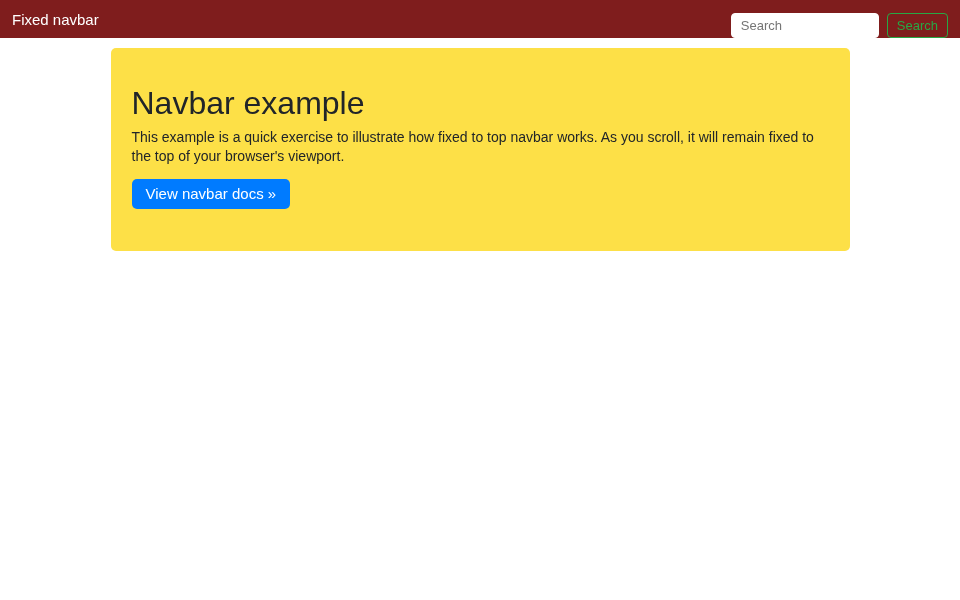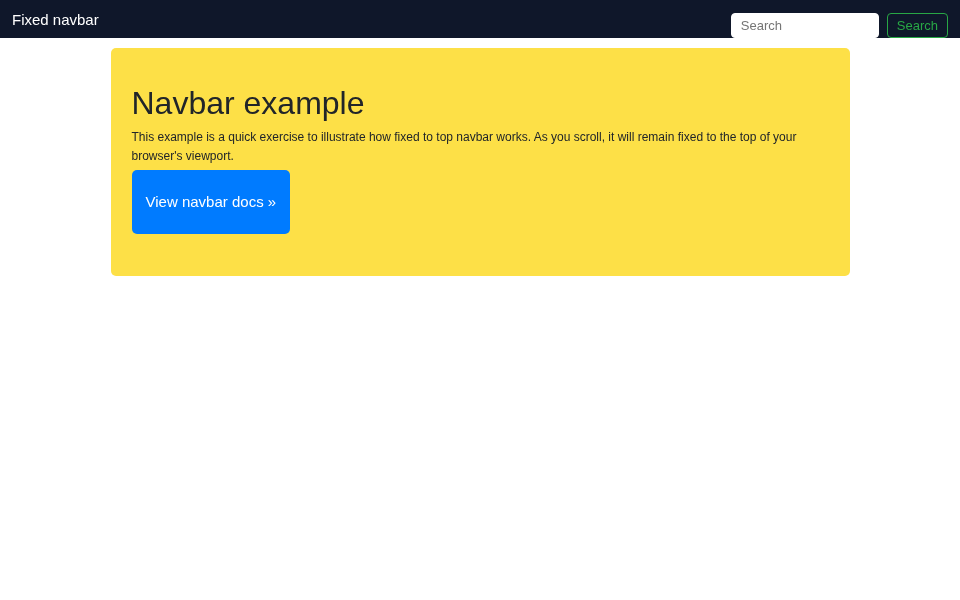--- a/index.html
+++ b/index.html
@@ -11,21 +11,21 @@
     font-family: "Liberation Sans", "DejaVu Sans", sans-serif;
     color: #212529;
   }
 
   
   .navbar {
     position: fixed;
     top: 0; left: 0;
     width: 960px;
     height: 38px;
-    background: #0f172a;
+    background: #7f1d1d;
     display: flex;
     align-items: center;
     padding: 0 12px;
     z-index: 100;
   }
   .navbar-brand {
     color: #ffffff;
     font-size: 15px;
     text-decoration: none;
     margin-right: 9px;
@@ -91,32 +91,32 @@
     border-radius: 5px;
     padding: 37px 21px 42px;
   }
   .jumbotron h1 {
     margin: 0 0 6px;
     font-size: 32px;
     font-weight: 500;
     color: #212529;
   }
   .jumbotron p {
-    margin: 0 0 4px;
-    font-size: 12px;
+    margin: 0 0 13px;
+    font-size: 14px;
     line-height: 19px;
     color: #212529;
   }
   .cta-btn {
     display: inline-block;
     background: #007bff;
     color: #ffffff;
     font-size: 15px;
     line-height: 16px;
-    padding: 24px 14px;
+    padding: 7px 14px;
     border: none;
     border-radius: 5px;
     text-decoration: none;
     cursor: pointer;
     font-family: inherit;
   }
 </style>
 </head>
 <body>
 

